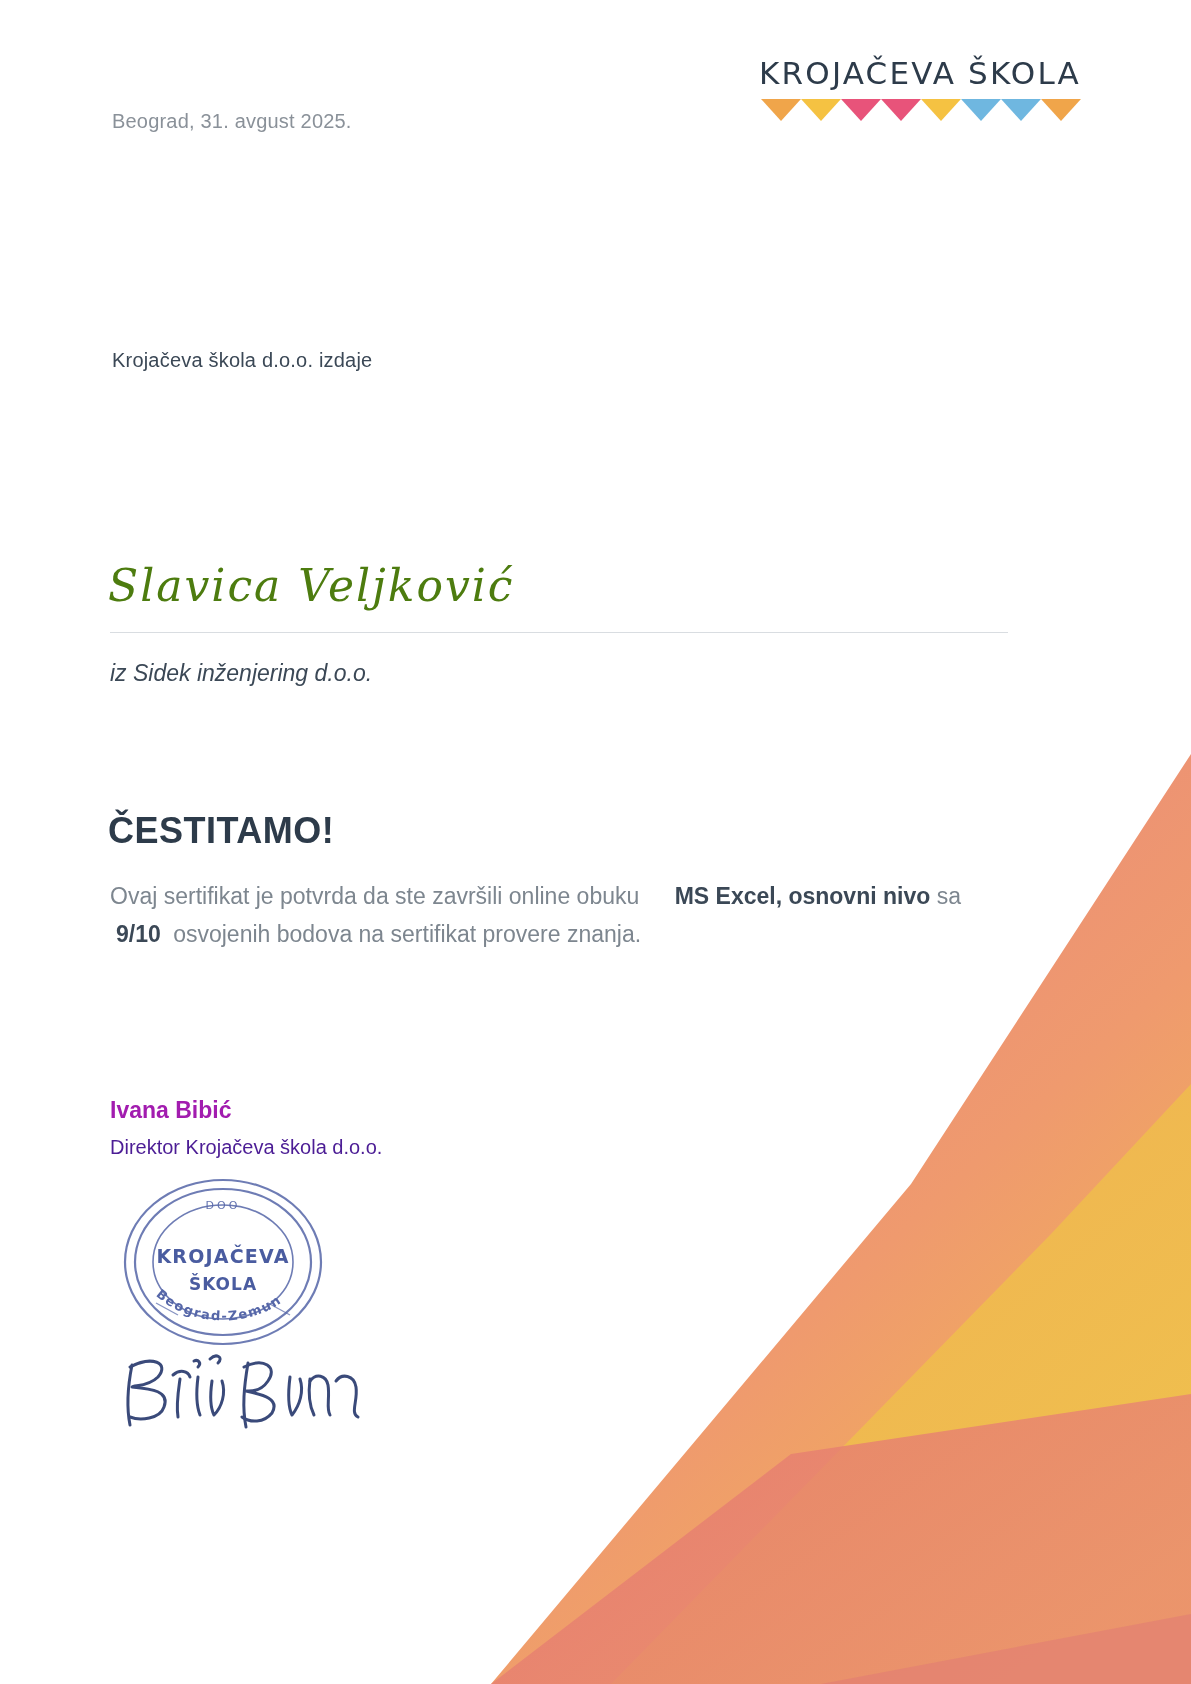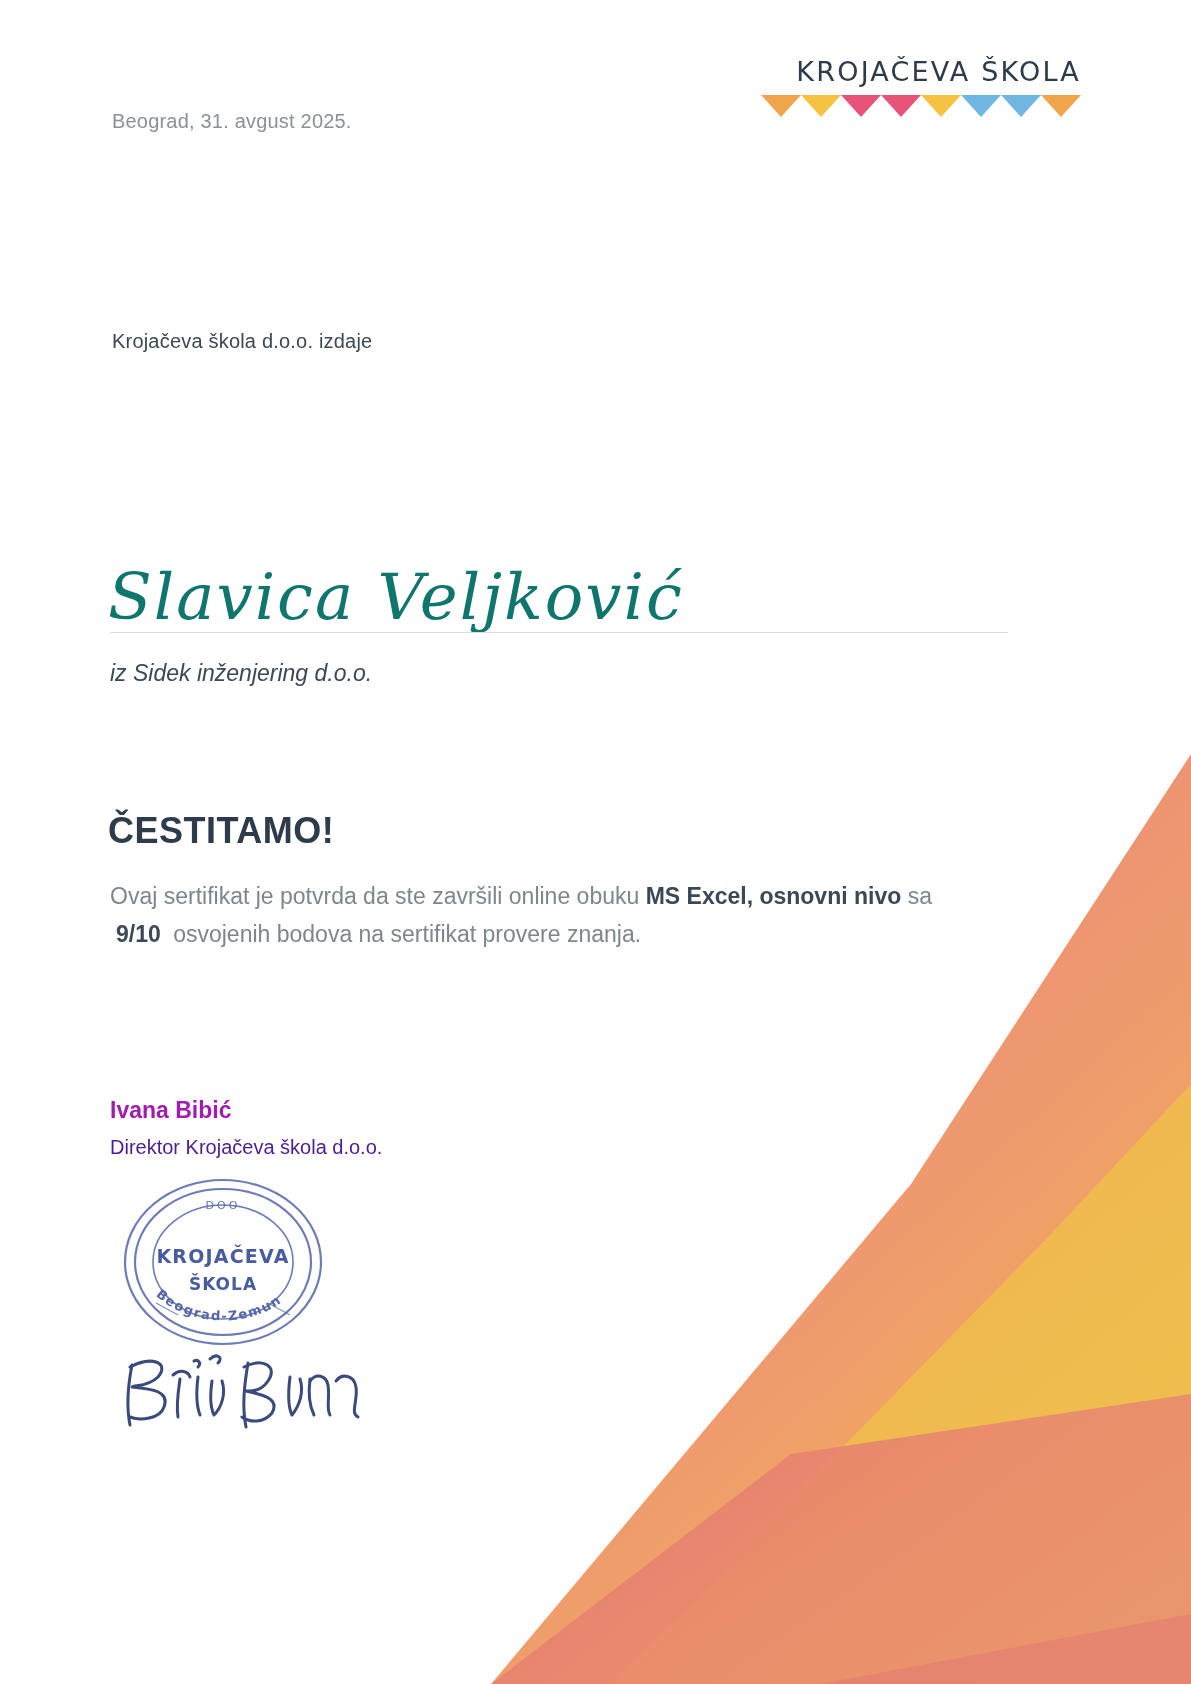--- a/index.html
+++ b/index.html
@@ -31,21 +31,21 @@
 
   
   .logo-block {
     position: absolute;
     top: 58px;
     right: 110px;
     text-align: right;
   }
   .logo-text {
     font-family: "DejaVu Sans", sans-serif;
-    font-size: 27px;
+    font-size: 31px;
     letter-spacing: 2.2px;
     color: #2d3b4a;
     font-weight: 400;
     line-height: 1;
     white-space: nowrap;
   }
   .logo-bar {
     margin-top: 10px;
     margin-left: auto;
     width: 320px;
@@ -57,21 +57,21 @@
     top: 110px;
     left: 112px;
     font-size: 20px;
     color: #8a9199;
     letter-spacing: 0.2px;
   }
 
   
   .issuer {
     position: absolute;
-    top: 330px;
+    top: 349px;
     left: 112px;
     font-size: 20px;
     color: #3b4856;
     letter-spacing: 0.2px;
   }
   .title {
     position: absolute;
     top: 358px;
     left: 108px;
     font-family: "DejaVu Sans", sans-serif;
@@ -82,22 +82,22 @@
     line-height: 1.2;
   }
 
   
   .recipient-name {
     position: absolute;
     top: 560px;
     left: 108px;
     font-family: "DejaVu Serif", serif;
     font-style: italic;
-    font-size: 64px;
-    color: #0f766e;
+    font-size: 44px;
+    color: #4d7c0f;
     letter-spacing: 2px;
     white-space: nowrap;
   }
   .recipient-rule {
     position: absolute;
     top: 632px;
     left: 110px;
     width: 898px;
     height: 1px;
     background: #d9dde1;
@@ -126,20 +126,21 @@
     top: 878px;
     left: 110px;
     width: 880px;
     font-size: 23px;
     line-height: 1.65;
     color: #7d868f;
   }
   .body-text b {
     color: #3b4856;
     font-weight: bold;
+    margin-left: 29px;
   }
   .score {
     color: #3b4856;
     font-weight: bold;
     padding: 0 6px;
   }
 
   
   .signer-name {
     position: absolute;

